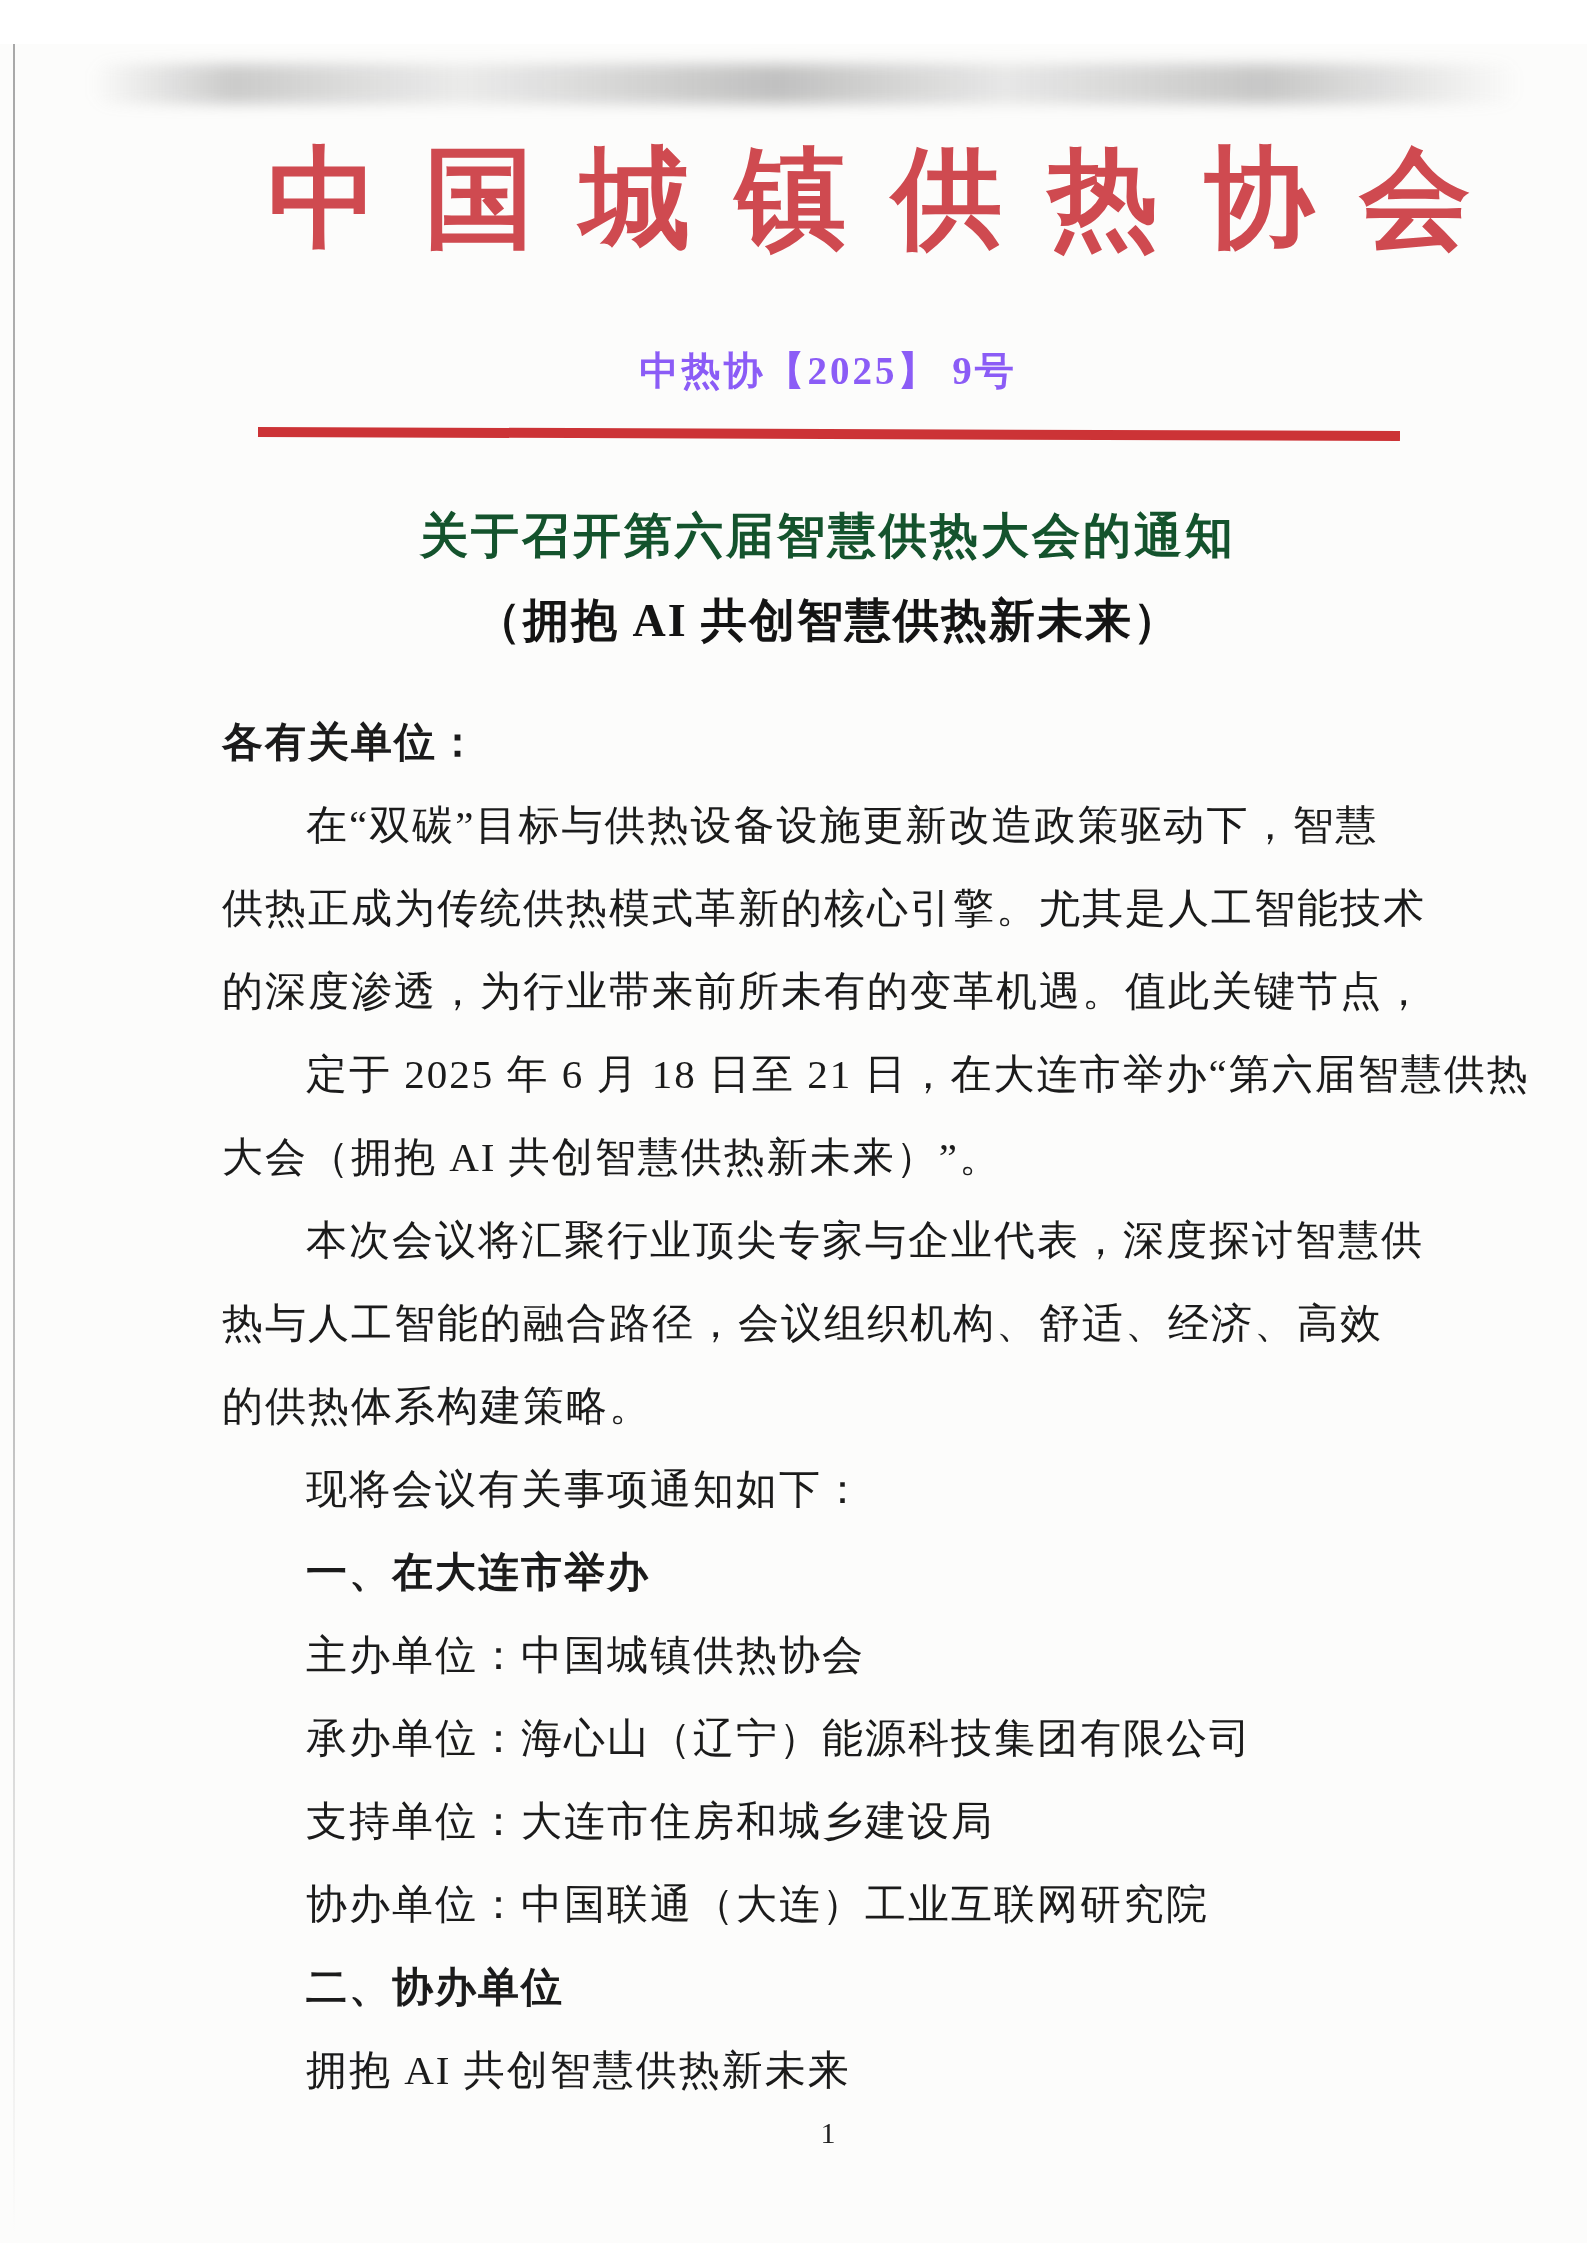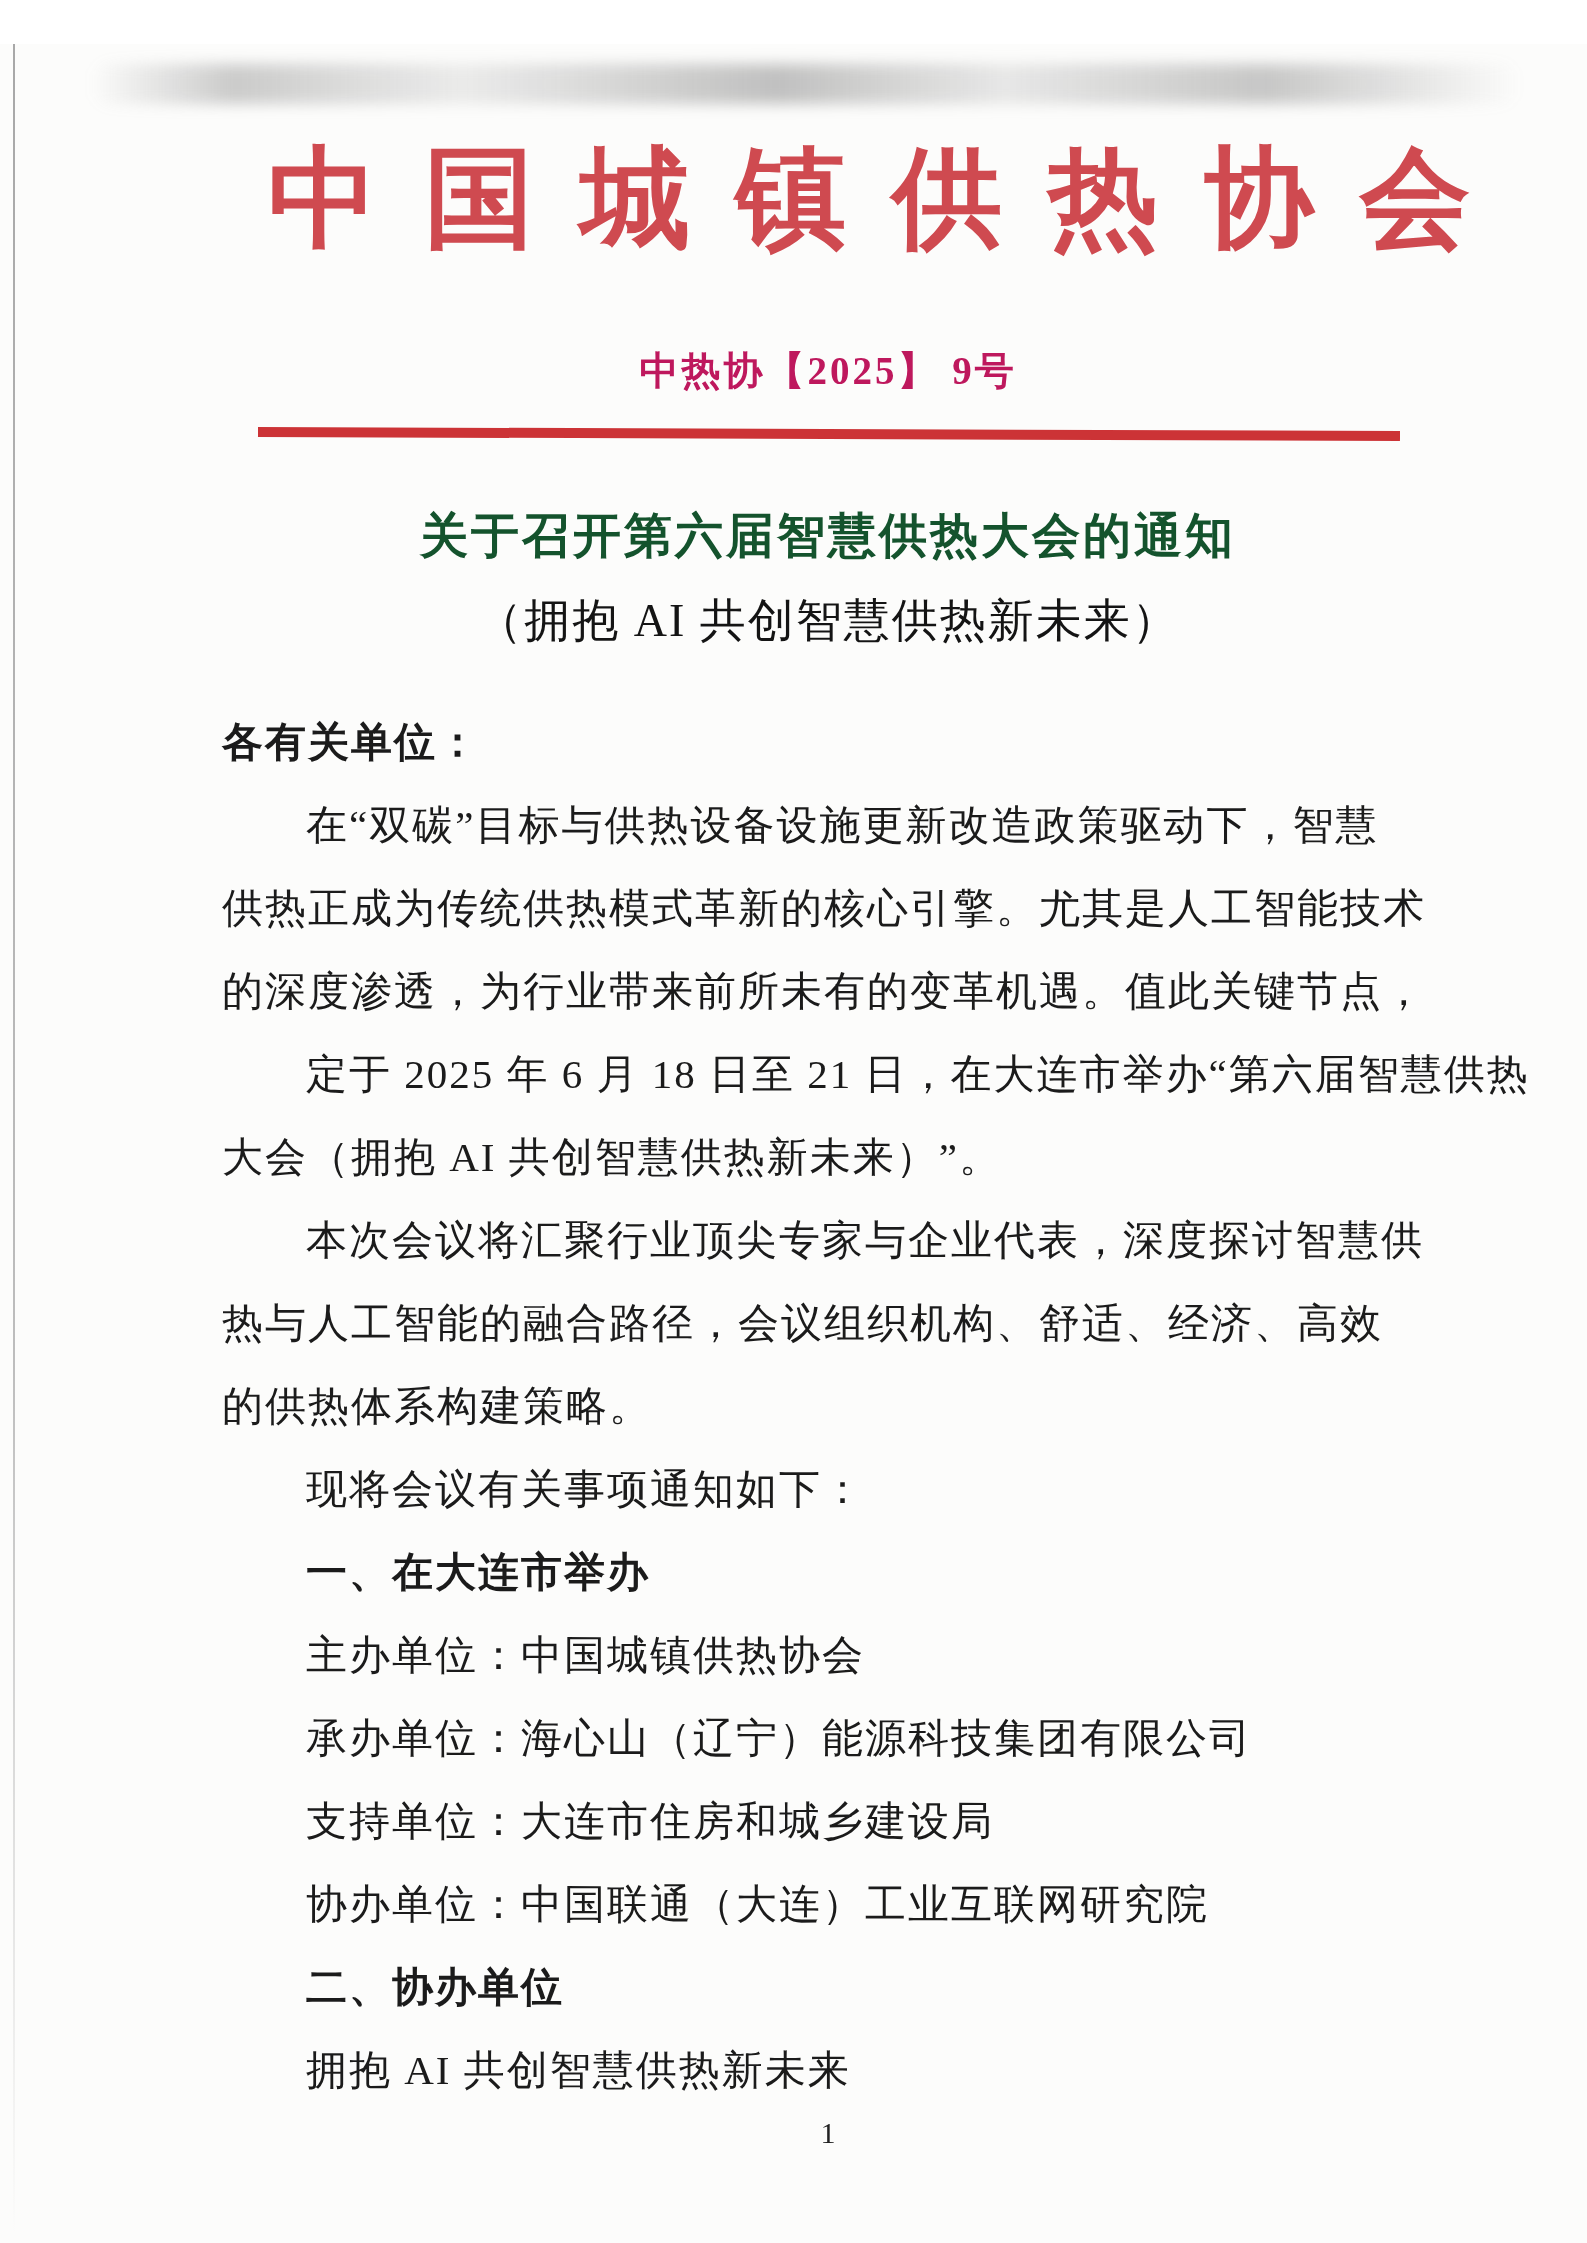--- a/index.html
+++ b/index.html
@@ -36,36 +36,36 @@
   
   .org-name {
     position: absolute; left: 222px; top: 98px; width: 1212px;
     text-align: center; font-size: 110px; line-height: 1.05; font-weight: bold;
     color: #cf4a50; letter-spacing: 46px; padding-left: 46px; box-sizing: border-box;
     white-space: nowrap;
   }
   .doc-number {
     position: absolute; left: 222px; top: 300px; width: 1212px;
     text-align: center; font-size: 39px; font-weight: 600; letter-spacing: 3px;
-    color: #be185d; white-space: nowrap;
+    color: #8b5cf6; white-space: nowrap;
   }
   .red-rule {
     position: absolute; left: 258px; top: 383px; width: 1142px; height: 10px;
     background: #cc3336; transform: rotate(0.2deg); transform-origin: left center;
   }
 
   
   .doc-title {
     position: absolute; left: 222px; top: 460px; width: 1212px;
     text-align: center; font-size: 48px; font-weight: bold; letter-spacing: 3px;
     color: #14532d; white-space: nowrap;
   }
   .doc-subtitle {
     position: absolute; left: 222px; top: 546px; width: 1212px;
-    text-align: center; font-size: 46px; font-weight: normal; letter-spacing: 2px;
+    text-align: center; font-size: 46px; font-weight: bold; letter-spacing: 2px;
     color: #141414; white-space: nowrap;
   }
 
   
   .doc-body {
     position: absolute; left: 222px; top: 657px; width: 1215px;
     font-size: 41px; line-height: 83px; letter-spacing: 2px; color: #1b1b1b;
   }
   .line { height: 83px; white-space: nowrap; }
   .line.i { padding-left: 84px; }   

